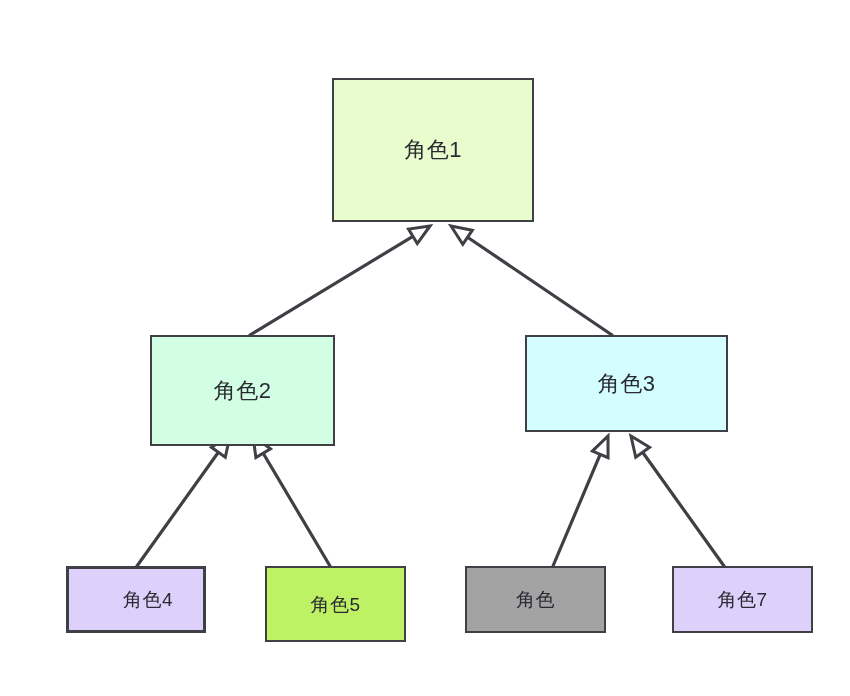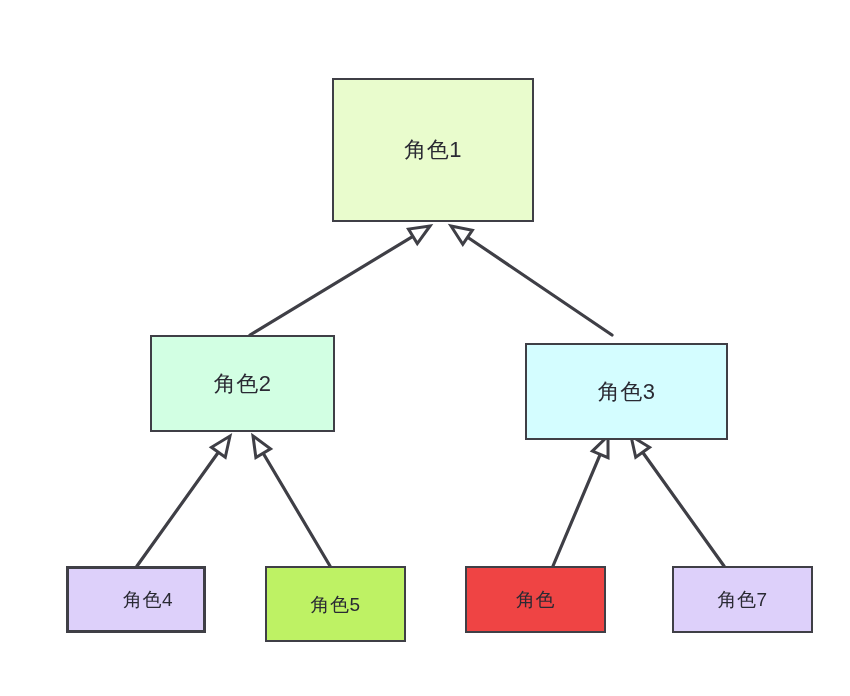--- a/index.html
+++ b/index.html
@@ -95,37 +95,37 @@
       <g>
         <line x1="724" y1="566" x2="642.6365969201528" y2="452.26621074860066" stroke="#3f3f46" stroke-width="3.2" stroke-linecap="round"></line>
         <polygon points="631,436 649.5497364883081,447.32065705753575 635.7234573519975,457.21176443966556" fill="#ffffff" stroke="#3f3f46" stroke-width="3" stroke-linejoin="miter"></polygon>
       </g>
     </svg>
 
   <div class="node level-1" style="left: 332px; top: 78px; width: 202px; height: 144px; background: rgb(233, 252, 205); border-color: rgb(63, 63, 70);">
     <span class="node-label">角色1</span>
   </div>
 
-  <div class="node level-2" style="left: 150px; top: 335px; width: 185px; height: 97px; background: rgb(210, 255, 227); border-color: rgb(63, 63, 70);">
+  <div class="node level-2" style="left: 150px; top: 335px; width: 185px; height: 111px; background: rgb(210, 255, 227); border-color: rgb(63, 63, 70);">
     <span class="node-label">角色2</span>
   </div>
 
-  <div class="node level-2" style="left: 525px; top: 335px; width: 203px; height: 97px; background: rgb(212, 253, 255); border-color: rgb(63, 63, 70); margin-top: 8px;">
+  <div class="node level-2" style="left: 525px; top: 335px; width: 203px; height: 97px; background: rgb(212, 253, 255); border-color: rgb(63, 63, 70);">
     <span class="node-label">角色3</span>
   </div>
 
   <div class="node level-3 emphasis" style="left: 66px; top: 566px; width: 140px; height: 67px; background: rgb(221, 208, 250); border-color: rgb(63, 63, 70); padding-left: 24px;">
     <span class="node-label">角色4</span>
   </div>
 
   <div class="node level-3" style="left: 265px; top: 566px; width: 141px; height: 76px; background: #bef264; border-color: rgb(63, 63, 70);">
     <span class="node-label">角色5</span>
   </div>
 
-  <div class="node level-3" style="left: 465px; top: 566px; width: 141px; height: 67px; background: #ef4444; border-color: rgb(63, 63, 70);">
+  <div class="node level-3" style="left: 465px; top: 566px; width: 141px; height: 67px; background: #a3a3a3; border-color: rgb(63, 63, 70);">
     <span class="node-label">角色</span>
   </div>
 
   <div class="node level-3" style="left: 672px; top: 566px; width: 141px; height: 67px; background: rgb(221, 208, 250); border-color: rgb(63, 63, 70);">
     <span class="node-label">角色7</span>
   </div>
 
 
 </div>
 

